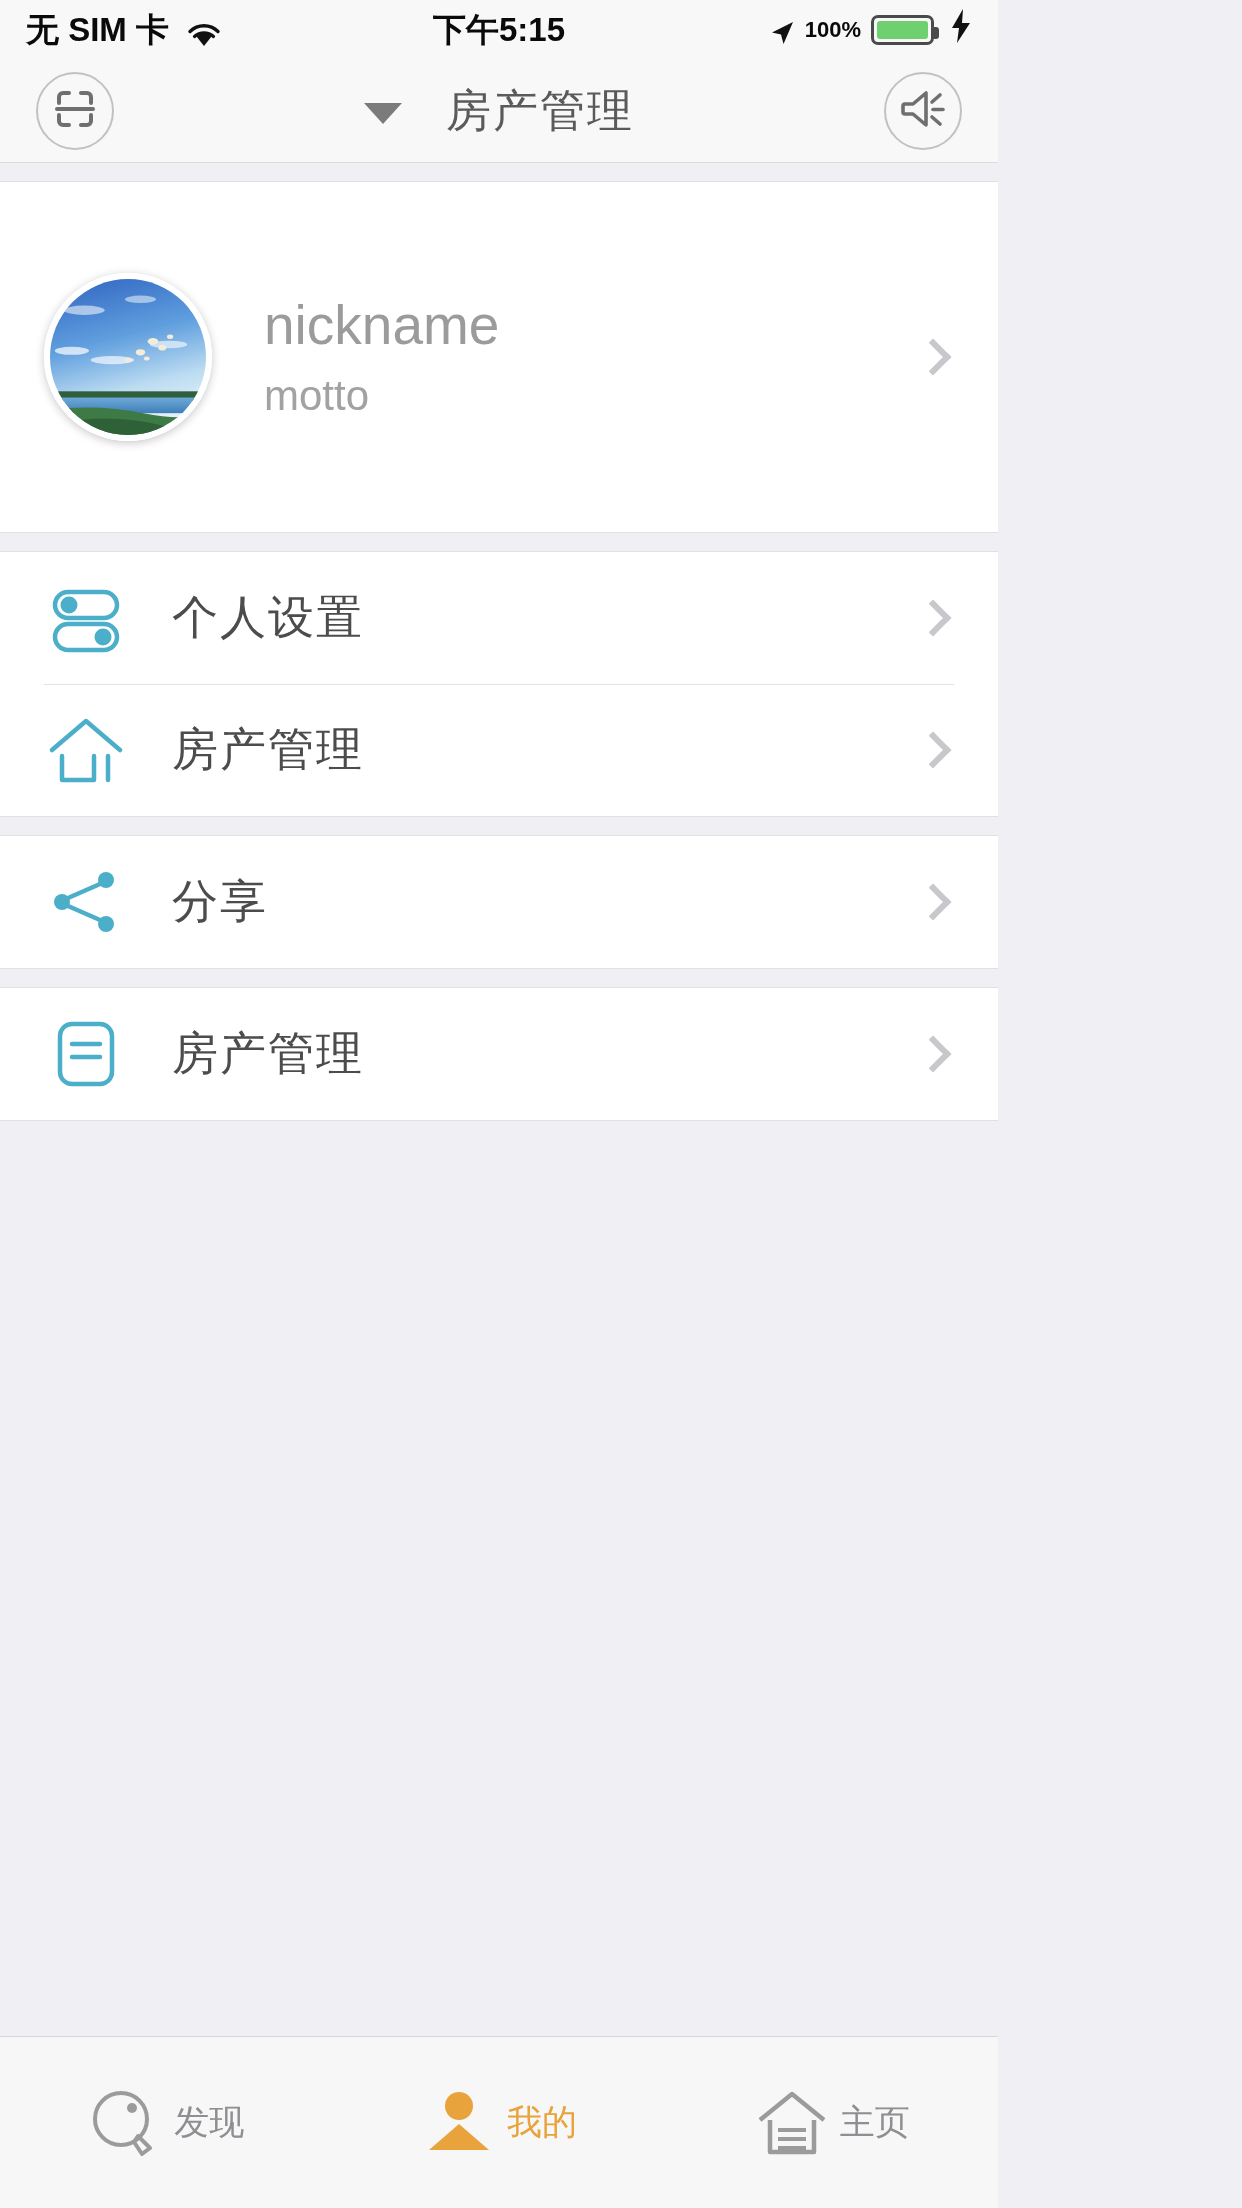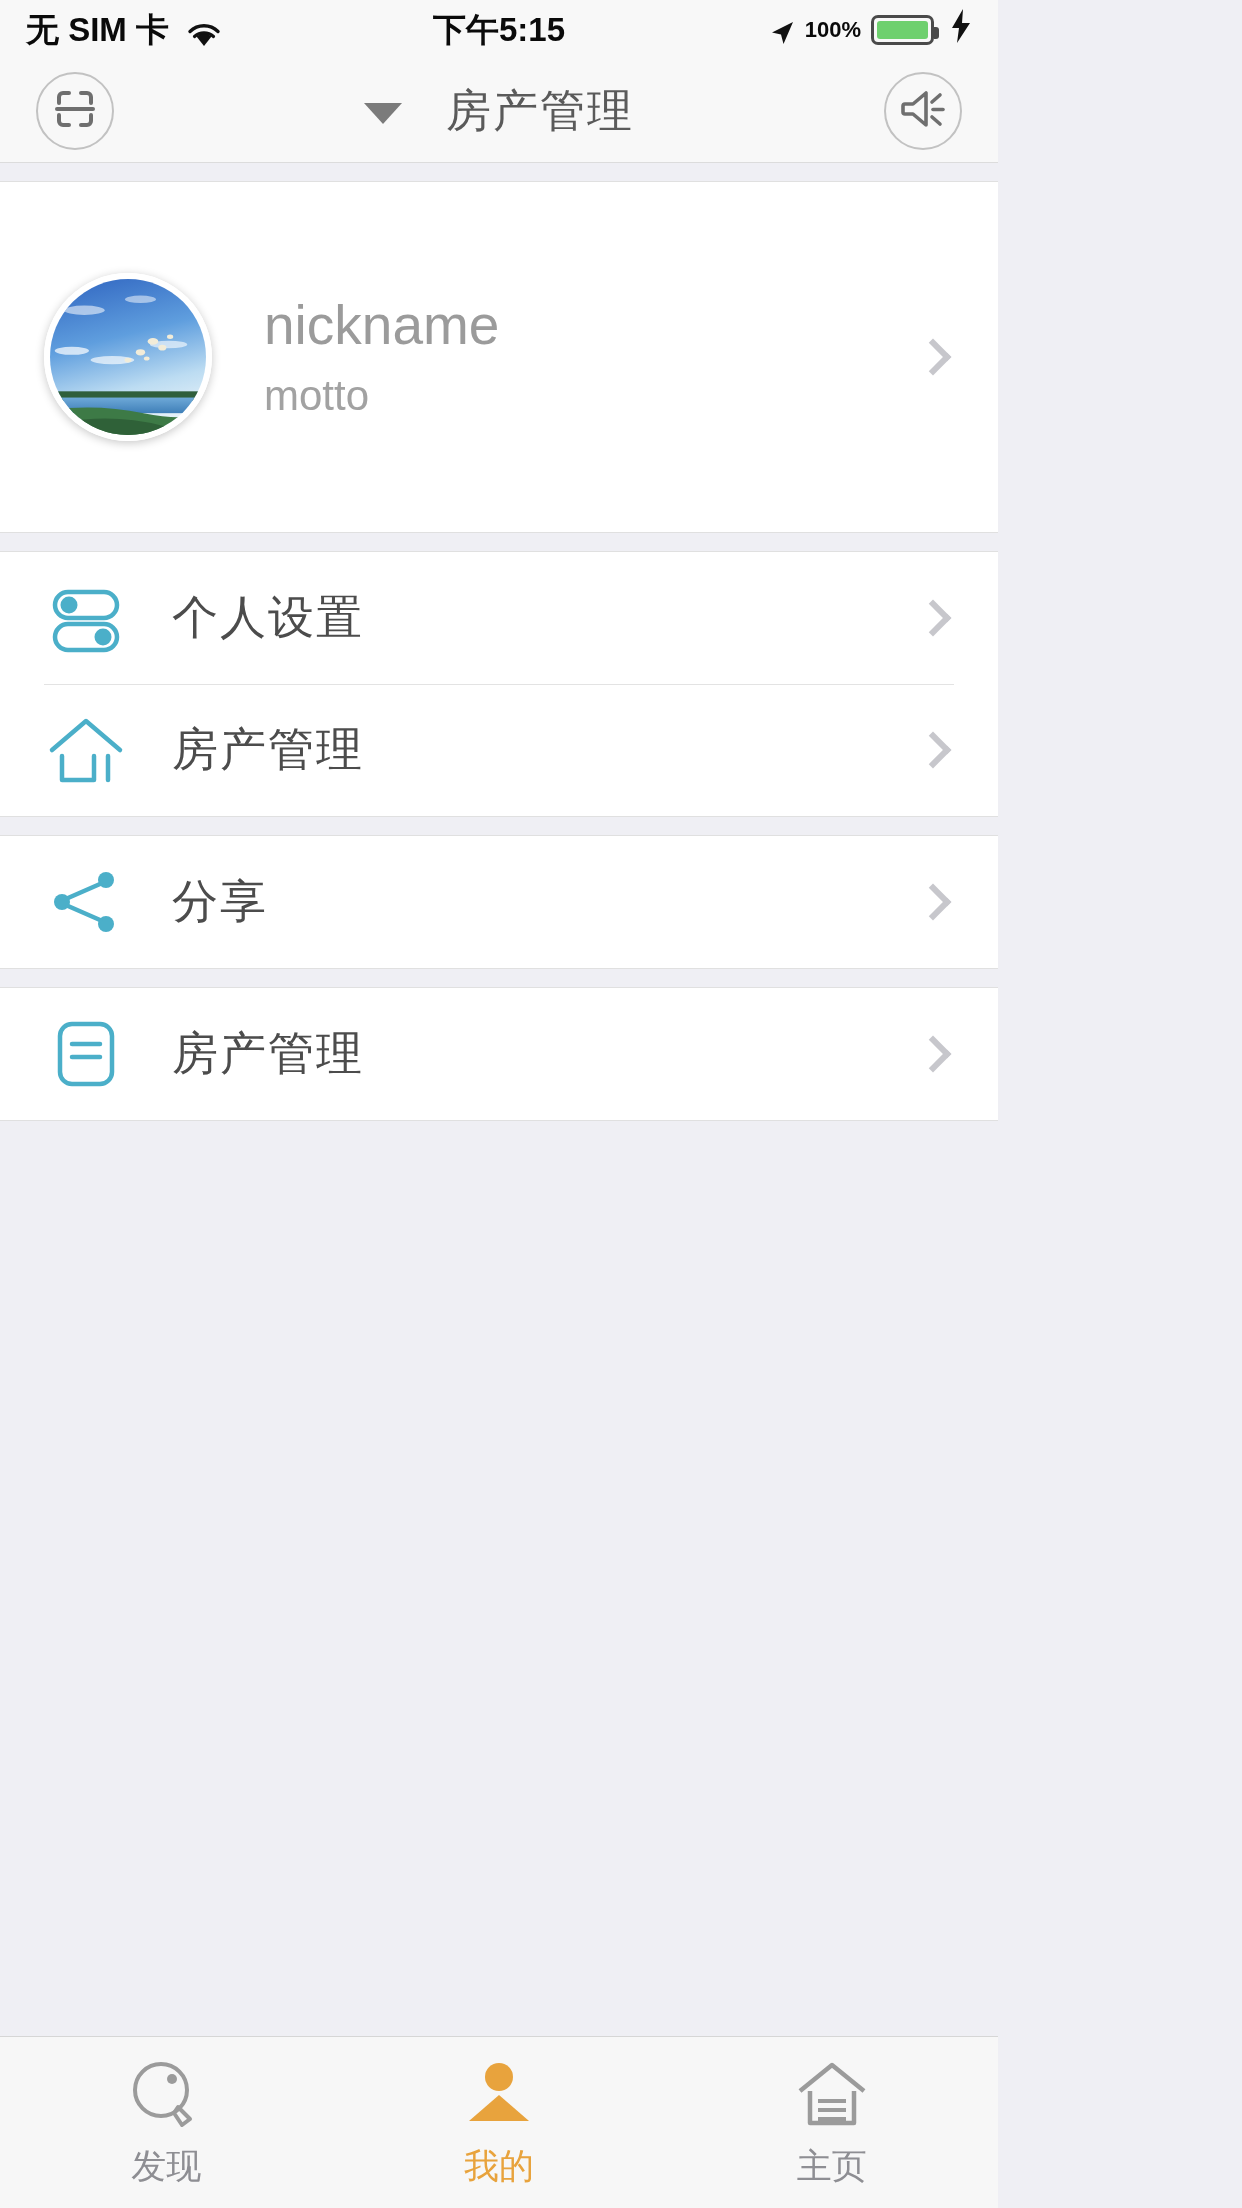--- a/index.html
+++ b/index.html
@@ -99,21 +99,21 @@
   .row .chev{ right:52px; }
 
   
   .filler{ background:#efeff4; }
 
   
   .tabbar{
     height:172px; flex:0 0 172px; background:#f7f7f7;
     border-top:1px solid #d6d6d6; display:flex;
   }
-  .tab{ flex:1; display:flex; flex-direction:column; align-items:center; justify-content:center; gap:10px; }
+  .tab{ flex:1; display:flex; flex-direction:row; align-items:center; justify-content:center; gap:10px; }
   .tab-icon{ height:78px; display:flex; align-items:flex-end; justify-content:center;}
   .tab-label{ font-size:35px; color:#8e8e93; }
   .tab.active .tab-label{ color:#e8a33d; }
 </style>
 </head>
 <body>
 
 <div class="phone">
 
   <div class="statusbar">

